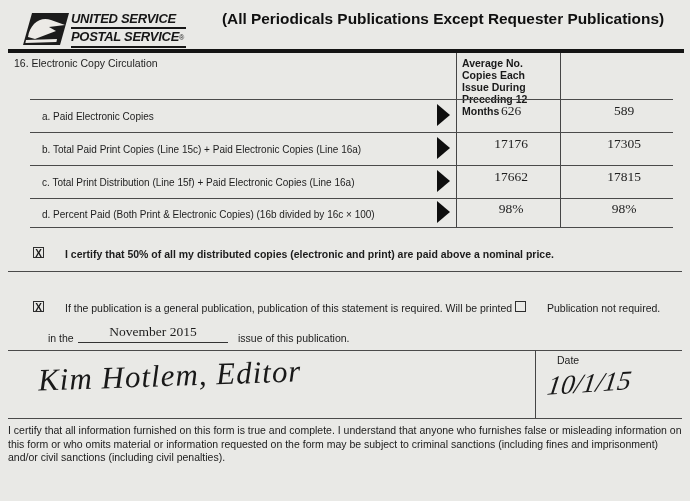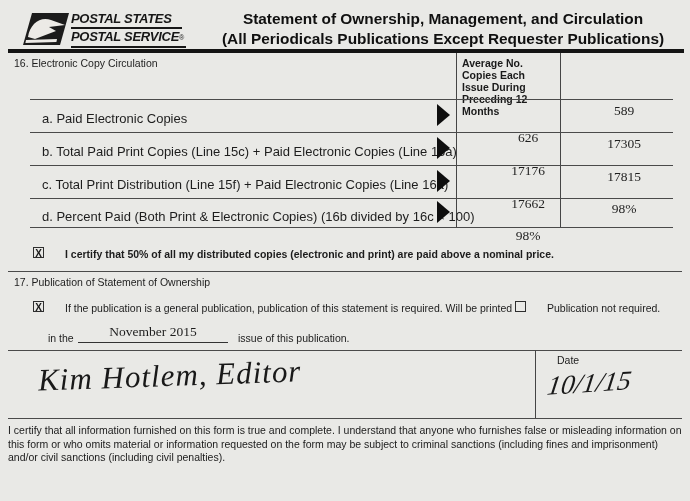--- a/index.html
+++ b/index.html
@@ -28,31 +28,31 @@
   
   .vline { position:absolute; width:1px; background:#454545; }
   .v-col1 { left:456px; top:53px; height:175px; }
   .v-col2 { left:560px; top:53px; height:175px; }
   .hline { position:absolute; height:1px; background:#4a4a4a; }
   .row-line { left:30px; width:643px; }
   .sec16-label { position:absolute; left:14px; top:57px; font-size:10.5px; color:#1d1d1d; }
   .colhdr { position:absolute; top:57px; font-weight:bold; font-size:10.5px; line-height:12px; color:#1a1a1a; }
   .colhdr1 { left:462px; width:92px; }
   .colhdr2 { left:566px; width:118px; }
-  .row-label { position:absolute; left:42px; font-size:13px; color:#1d1d1d; }
+  .row-label { position:absolute; left:42px; font-size:10px; color:#1d1d1d; }
   .arrow {
     position:absolute; left:437px; width:0; height:0;
     border-top:11px solid transparent; border-bottom:11px solid transparent;
     border-left:13px solid #0e0e0e;
   }
   .cellval {
     position:absolute; font-family:"Liberation Serif", serif;
     font-size:13.5px; color:#1e1e1e; text-align:center;
   }
-  .cv1 { left:480px; width:96px;margin-top:27px; }
+  .cv1 { left:463px; width:96px; }
   .cv2 { left:561px; width:126px; }
 
   
   .cbox {
     position:absolute; width:11px; height:11px;
     border:1px solid #2e2e2e; background:transparent;
     font-size:10px; font-weight:bold; line-height:11px; text-align:center; color:#1a1a1a;
     box-sizing:border-box; padding:0; cursor:pointer;
   }
   .cb-text { position:absolute; font-size:10.5px; color:#1c1c1c;padding-left:16px; }
@@ -96,25 +96,24 @@
 <div class="page">
 
   <span class="logo-eagle">
     <svg width="46" height="34" viewBox="0 0 46 34">
       <polygon points="9,1 46,1 37,33 0,33" fill="#1b1b1b"></polygon>
       <path d="M5 25 C7 11, 18 4, 28 8 L42 13 L26 15 L33 19 L12 27 Z" fill="#eceae6"></path>
       <polygon points="3,28 34,27 33.4,30 2.4,31" fill="#eceae6"></polygon>
     </svg>
   </span>
   <div class="logo-text">
-    <span class="logo-line1">POSTAL STATES</span><br>
+    <span class="logo-line1">UNITED SERVICE</span><br>
     <span class="logo-line2"><span>POSTAL SERVICE</span><span class="logo-reg">®</span></span>
   </div>
   <div class="form-title">
-    <div>Statement of Ownership, Management, and Circulation</div>
     <div>(All Periodicals Publications Except Requester Publications)</div>
   </div>
   <div class="thick-bar"></div>
 
   <div class="vline v-col1"></div>
   <div class="vline v-col2"></div>
 
   <div class="sec16-label">16.  Electronic Copy Circulation</div>
   <div class="colhdr colhdr1">Average No. Copies Each Issue During Preceding 12 Months</div>
 
@@ -149,21 +148,20 @@
     <div class="row-label" style="top:209px">d.  Percent Paid (Both Print &amp; Electronic Copies) (16b divided by 16c × 100)</div>
     <div class="arrow" style="top:201px"></div>
     <div class="cellval cv1" style="top:201px">98%</div>
     <div class="cellval cv2" style="top:201px">98%</div>
   </div>
 
   <div class="cbox" style="left:33px; top:247px">X</div>
   <div class="cb-text bold" style="left:49px; top:248px">I certify that 50% of all my distributed copies (electronic and print) are paid above a nominal price.</div>
 
   <div class="hline wide-line" style="top:271px"></div>
-  <div class="sec-label" style="top:276px">17.  Publication of Statement of Ownership</div>
 
   <div class="cbox" style="left:33px; top:301px">X</div>
   <div class="cb-text" style="left:49px; top:302px">If the publication is a general publication, publication of this statement is required. Will be printed</div>
 
   <div class="cbox" style="left:515px; top:301px"></div>
   <div class="cb-text" style="left:531px; top:302px">Publication not required.</div>
 
   <div class="issue-prefix">in the</div>
   <div class="issue-value">November 2015</div>
   <div class="issue-suffix">issue of this publication.</div>

